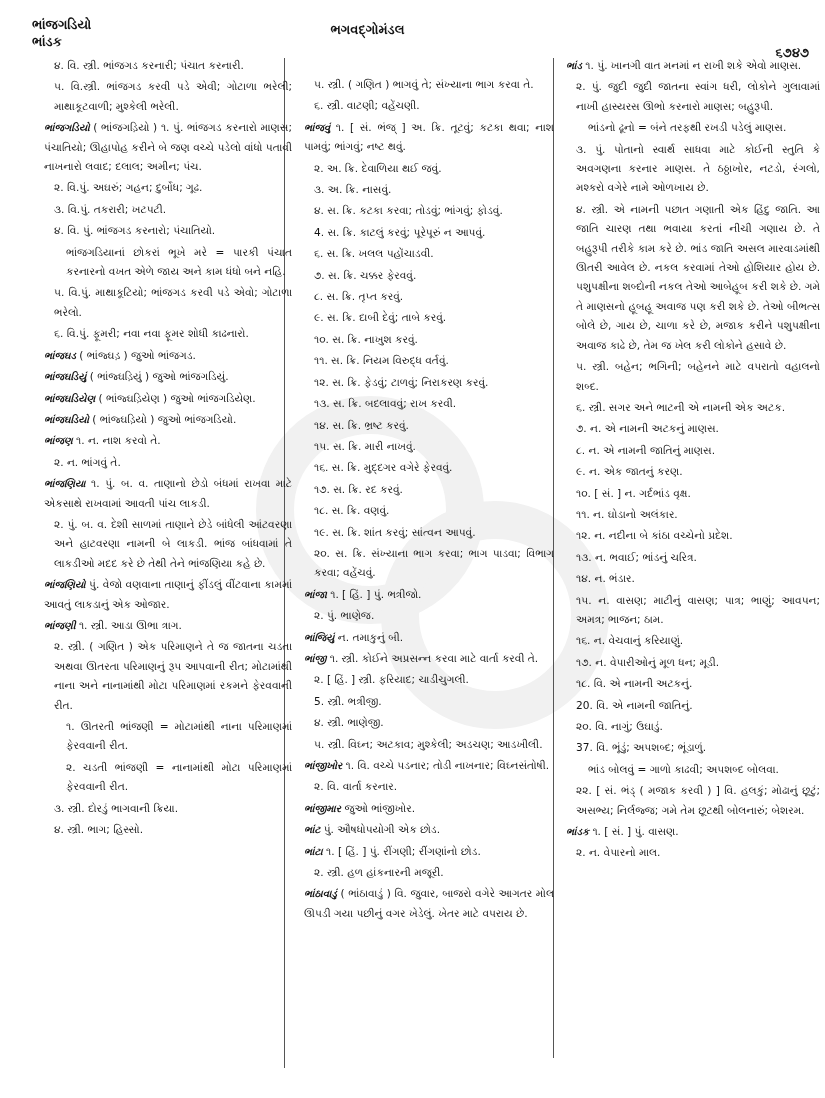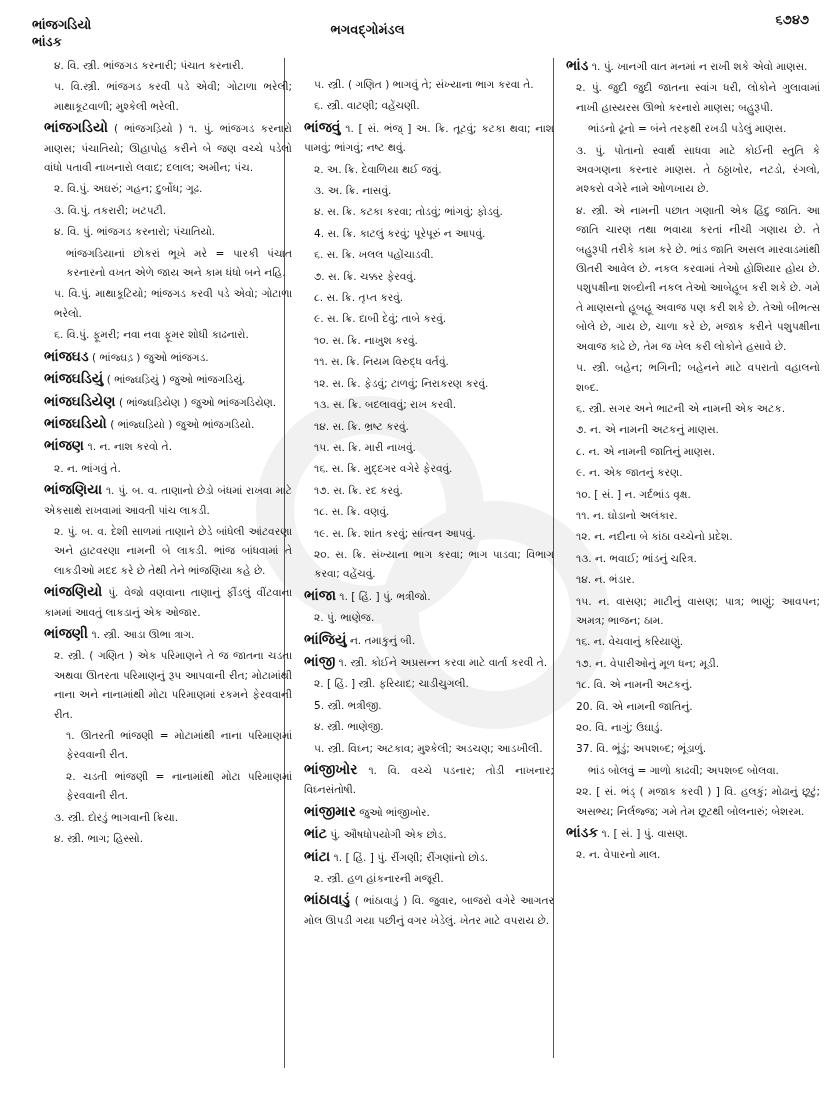--- a/index.html
+++ b/index.html
@@ -7,33 +7,33 @@
     width: 825px; height: 1098px; overflow: hidden; position: relative;
     font-family: "DejaVu Sans", sans-serif; color: #141414;
   }
   .watermark {
     position: absolute; left: 250px; top: 380px; width: 360px; height: 360px;
     pointer-events: none;
   }
   .header { position: absolute; top: 8px; left: 0; width: 825px; height: 46px; }
   .guide { position: absolute; left: 32px; top: 8px; font-weight: bold; font-size: 13px; line-height: 17px; }
   .title { position: absolute; left: 0; width: 735px; top: 14px; text-align: center; font-size: 13px; font-weight: bold; }
-  .pageno { position: absolute; right: 16px; top: 4px; font-size: 13px; font-weight: bold; margin-left: 16px; }
+  .pageno { position: absolute; right: 16px; top: 37px; font-size: 13px; font-weight: bold; margin-left: 16px; }
   .col {
     position: absolute; top: 56px; bottom: 8px;
     font-size: 10.6px; line-height: 19.4px;
   }
   .col1 { left: 44px; width: 248px; }
   .col2 { left: 304px; width: 250px; margin-top: 19px; }
   .col3 { left: 566px; width: 254px; }
   .divider { position: absolute; top: 58px; width: 1px; background: #555; }
   .d1 { left: 284px; height: 1010px; }
   .d2 { left: 553px; height: 1000px; }
   .entry { margin: 0 0 2px 0; }
-  .hw { font-weight: bold; font-size: 14px; }
+  .hw { font-weight: bold; font-size: 10px; font-style: italic; }
   .p { padding-left: 10px; }
   .ex { padding-left: 22px; text-indent: 0; }
   .line { text-align: justify; }
 </style>
 </head>
 <body>
 
 <svg class="watermark" viewBox="0 0 360 360">
   <circle cx="120" cy="130" r="95" fill="none" stroke="#f1f1f1" stroke-width="38"></circle>
   <circle cx="245" cy="235" r="95" fill="none" stroke="#f1f1f1" stroke-width="38"></circle>
@@ -102,20 +102,21 @@
     <div class="entry p line">૨૦. સ. ક્રિ. સંખ્યાના ભાગ કરવા; ભાગ પાડવા; વિભાગ કરવા; વહેંચવું.</div>
     <div class="entry line"><span class="hw">ભાંજા</span> <span>૧. [ હિં. ] પું. ભત્રીજો.</span></div>
     <div class="entry p line">૨. પું. ભાણેજ.</div>
     <div class="entry line"><span class="hw">ભાંજિયું</span> <span>ન. તમાકુનું બી.</span></div>
     <div class="entry line"><span class="hw">ભાંજી</span> <span>૧. સ્ત્રી. કોઈને અપ્રસન્ન કરવા માટે વાર્તા કરવી તે.</span></div>
     <div class="entry p line">૨. [ હિં. ] સ્ત્રી. ફરિયાદ; ચાડીચુગલી.</div>
     <div class="entry p line">5. સ્ત્રી. ભત્રીજી.</div>
     <div class="entry p line">૪. સ્ત્રી. ભાણેજી.</div>
     <div class="entry p line">૫. સ્ત્રી. વિઘ્ન; અટકાવ; મુશ્કેલી; અડચણ; આડખીલી.</div>
     <div class="entry line"><span class="hw">ભાંજીખોર</span> <span>૧. વિ. વચ્ચે પડનાર; તોડી નાખનાર; વિઘ્નસંતોષી.</span></div>
+    <div class="entry p line">૨. વિ. વાર્તા કરનાર.</div>
     <div class="entry line"><span class="hw">ભાંજીમાર</span> <span>જુઓ ભાંજીખોર.</span></div>
     <div class="entry line"><span class="hw">ભાંટ</span> <span>પું. ઔષધોપયોગી એક છોડ.</span></div>
     <div class="entry line"><span class="hw">ભાંટા</span> <span>૧. [ હિં. ] પું. રીંગણી; રીંગણાંનો છોડ.</span></div>
     <div class="entry p line">૨. સ્ત્રી. હળ હાંકનારની મજૂરી.</div>
     <div class="entry line"><span class="hw">ભાંઠાવાડું</span> <span>( ભાંઠાવાડું ) વિ. જુવાર, બાજરો વગેરે આગતર મોલ ઊપડી ગયા પછીનું વગર ખેડેલું. ખેતર માટે વપરાય છે.</span></div>
   </div>
 <div class="col col3">
     <div class="entry line"><span class="hw">ભાંડ</span> <span>૧. પું. ખાનગી વાત મનમાં ન રાખી શકે એવો માણસ.</span></div>
     <div class="entry p line">૨. પું. જુદી જુદી જાતના સ્વાંગ ધરી, લોકોને ગુલાવામાં નાખી હાસ્યરસ ઊભો કરનારો માણસ; બહુરૂપી.</div>
     <div class="entry ex line">ભાંડનો ઢૂનો = બંને તરફથી રખડી પડેલું માણસ.</div>

